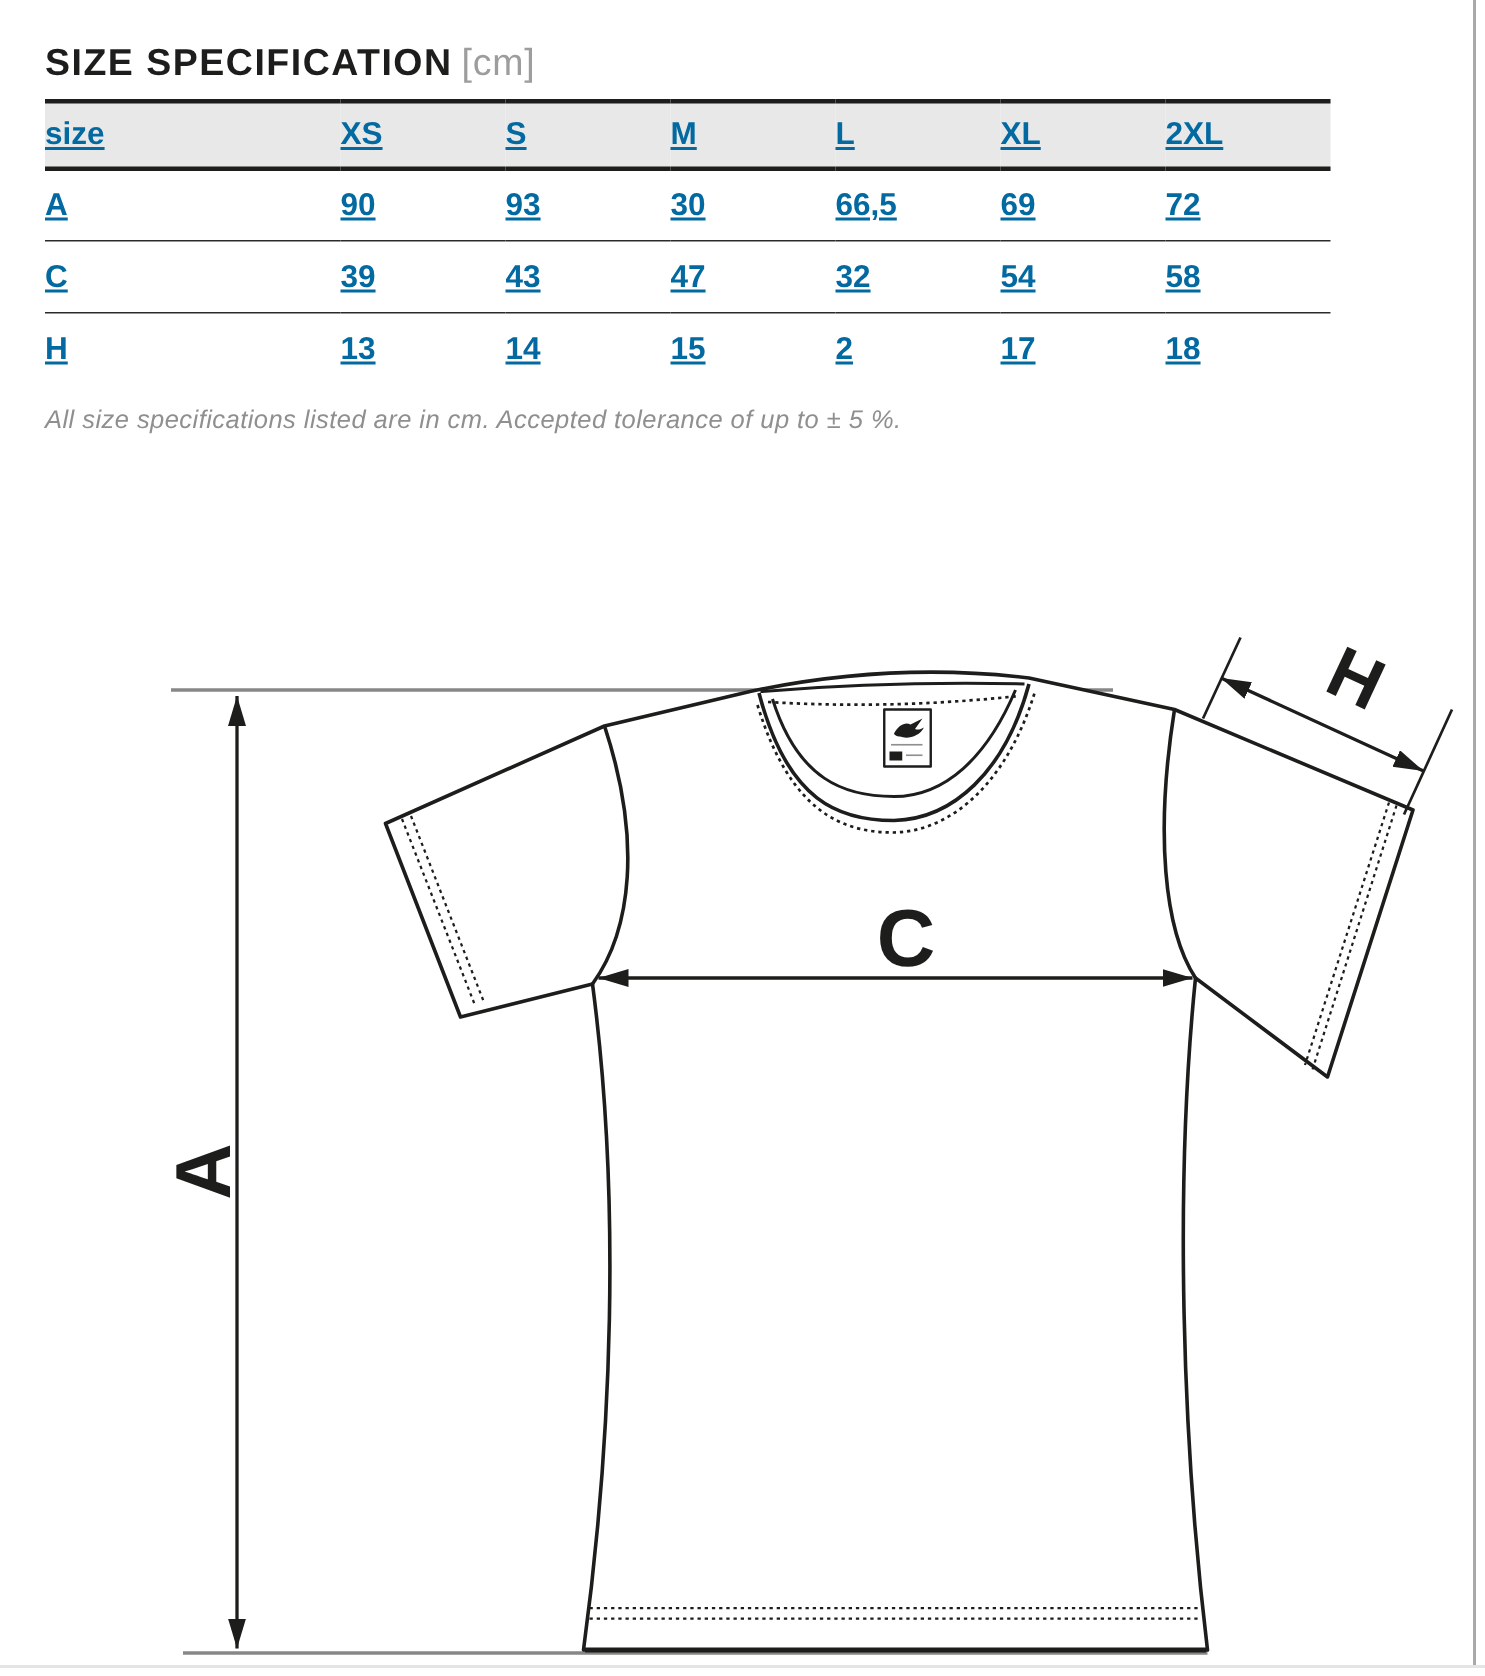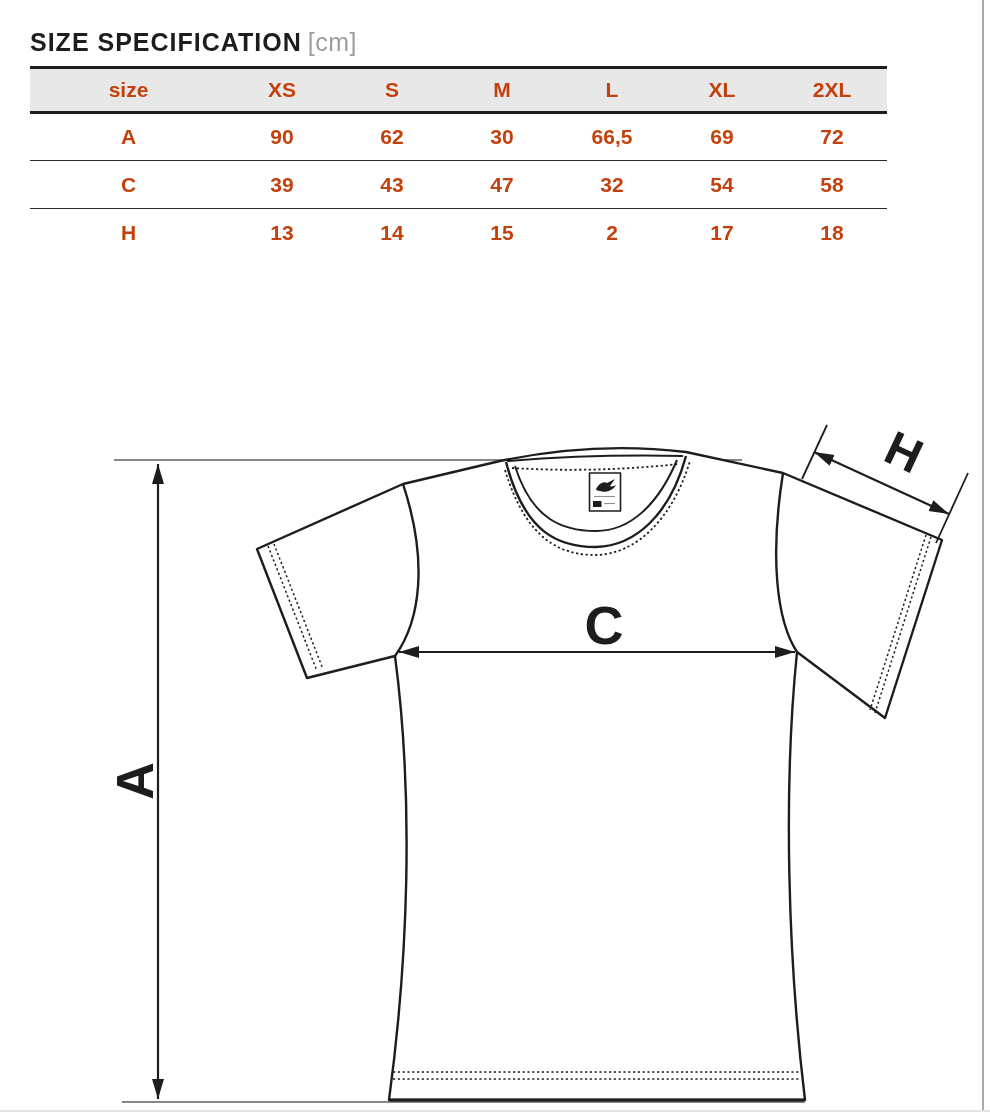--- a/index.html
+++ b/index.html
@@ -16,22 +16,22 @@
   .title .unit { color:#9d9d9c; font-weight:400; margin-left:6px; letter-spacing:0.5px; }
   table.size-table {
     position:absolute; left:30px; top:66px; width:857px;
     border-collapse:collapse; table-layout:fixed;
   }
   table.size-table thead tr {
     background:#e8e8e8;
     border-top:3px solid #1d1d1b; border-bottom:3px solid #1d1d1b;
   }
   table.size-table th, table.size-table td {
-    text-align:center; vertical-align:middle;
-    font-size:21px; font-weight:700; color:#c2410c;
+    text-align:left; vertical-align:middle;
+    font-size:21px; font-weight:700; color:#0369a1;text-decoration:underline;
   }
   table.size-table thead th { height:45px; }
   table.size-table tbody tr { height:48px; }
   table.size-table tbody tr.has-rule { border-bottom:1.5px solid #2a2a2a; }
   .note {
     position:absolute; left:30px; top:270px;
     font-size:17px; font-style:italic; color:#8f8f8f; letter-spacing:0.3px;
     white-space:nowrap;
   }
   svg.diagram { position:absolute; left:0; top:0; }
@@ -64,21 +64,21 @@
         <th>M</th>
         <th>L</th>
         <th>XL</th>
         <th>2XL</th>
       </tr>
     </thead>
     <tbody>
       <tr class="has-rule">
         <th>A</th>
         <td>90</td>
-        <td>62</td>
+        <td>93</td>
         <td>30</td>
         <td>66,5</td>
         <td>69</td>
         <td>72</td>
       </tr>
       <tr class="has-rule">
         <th>C</th>
         <td>39</td>
         <td>43</td>
         <td>47</td>
@@ -91,20 +91,21 @@
         <td>13</td>
         <td>14</td>
         <td>15</td>
         <td>2</td>
         <td>17</td>
         <td>18</td>
       </tr>
     </tbody>
   </table>
 
+  <p class="note">All size specifications listed are in cm. Accepted tolerance of up to ± 5 %.</p>
 
   <svg class="diagram" width="990" height="1117" viewBox="0 0 990 1117">
     <defs>
       <marker id="arr" markerUnits="userSpaceOnUse" markerWidth="22" markerHeight="14" refX="20" refY="6" orient="auto-start-reverse">
         <path d="M0,0 L20,6 L0,12 Z" fill="#1d1d1b"></path>
       </marker>
     </defs>
 
     <g stroke="#878787" stroke-width="2.2">
       <line x1="114" y1="460" x2="742" y2="460"></line>

